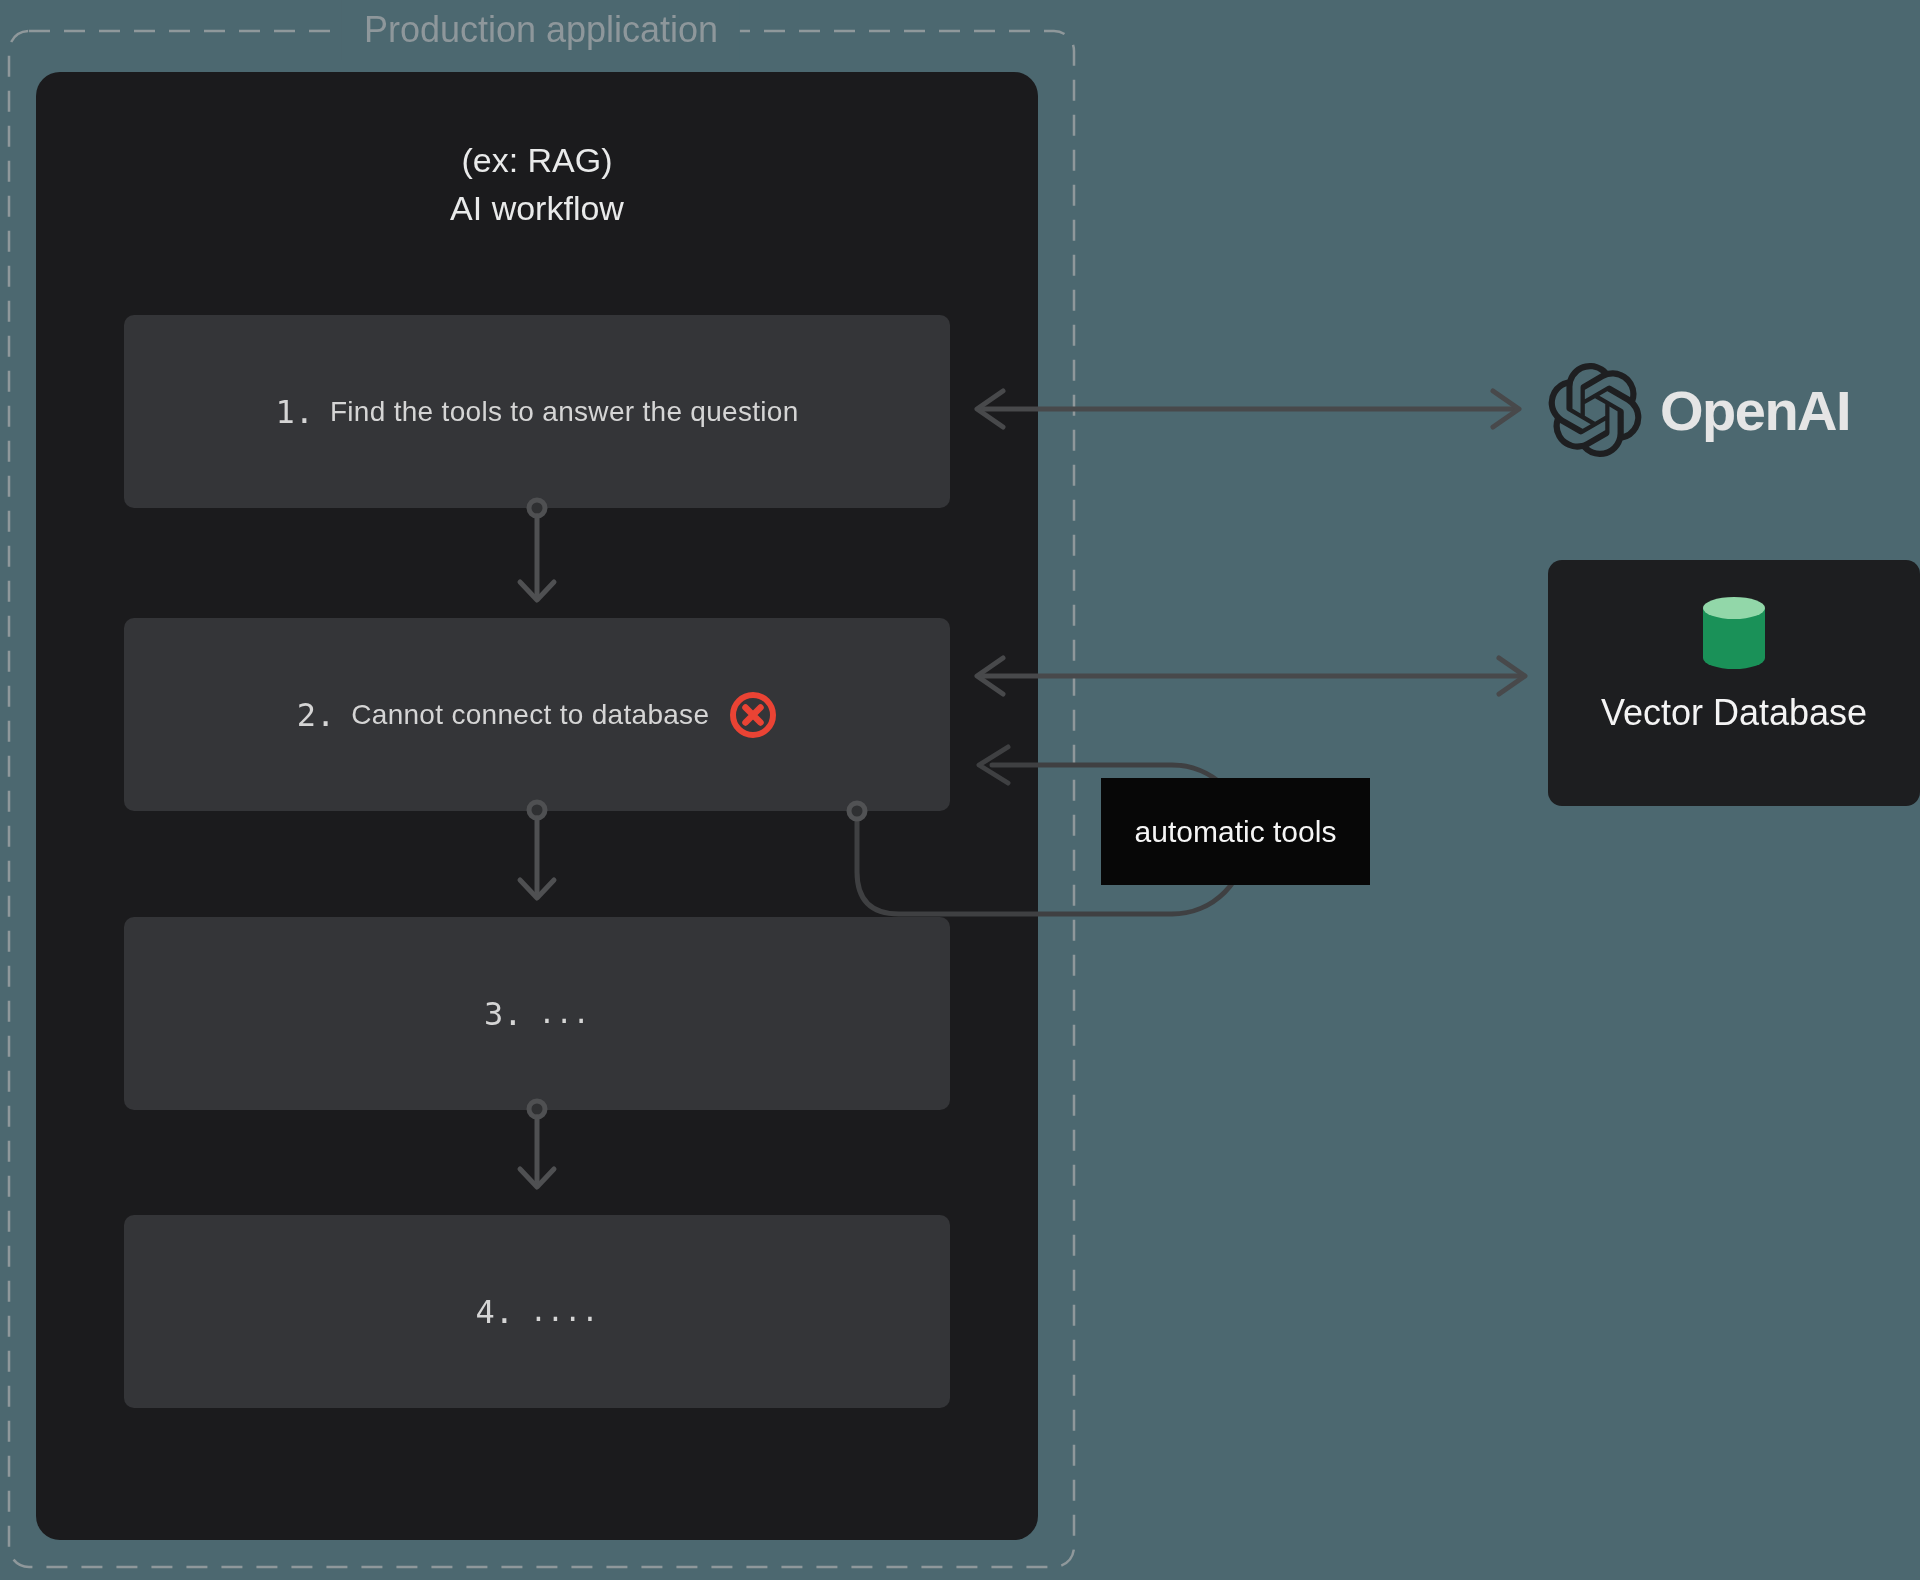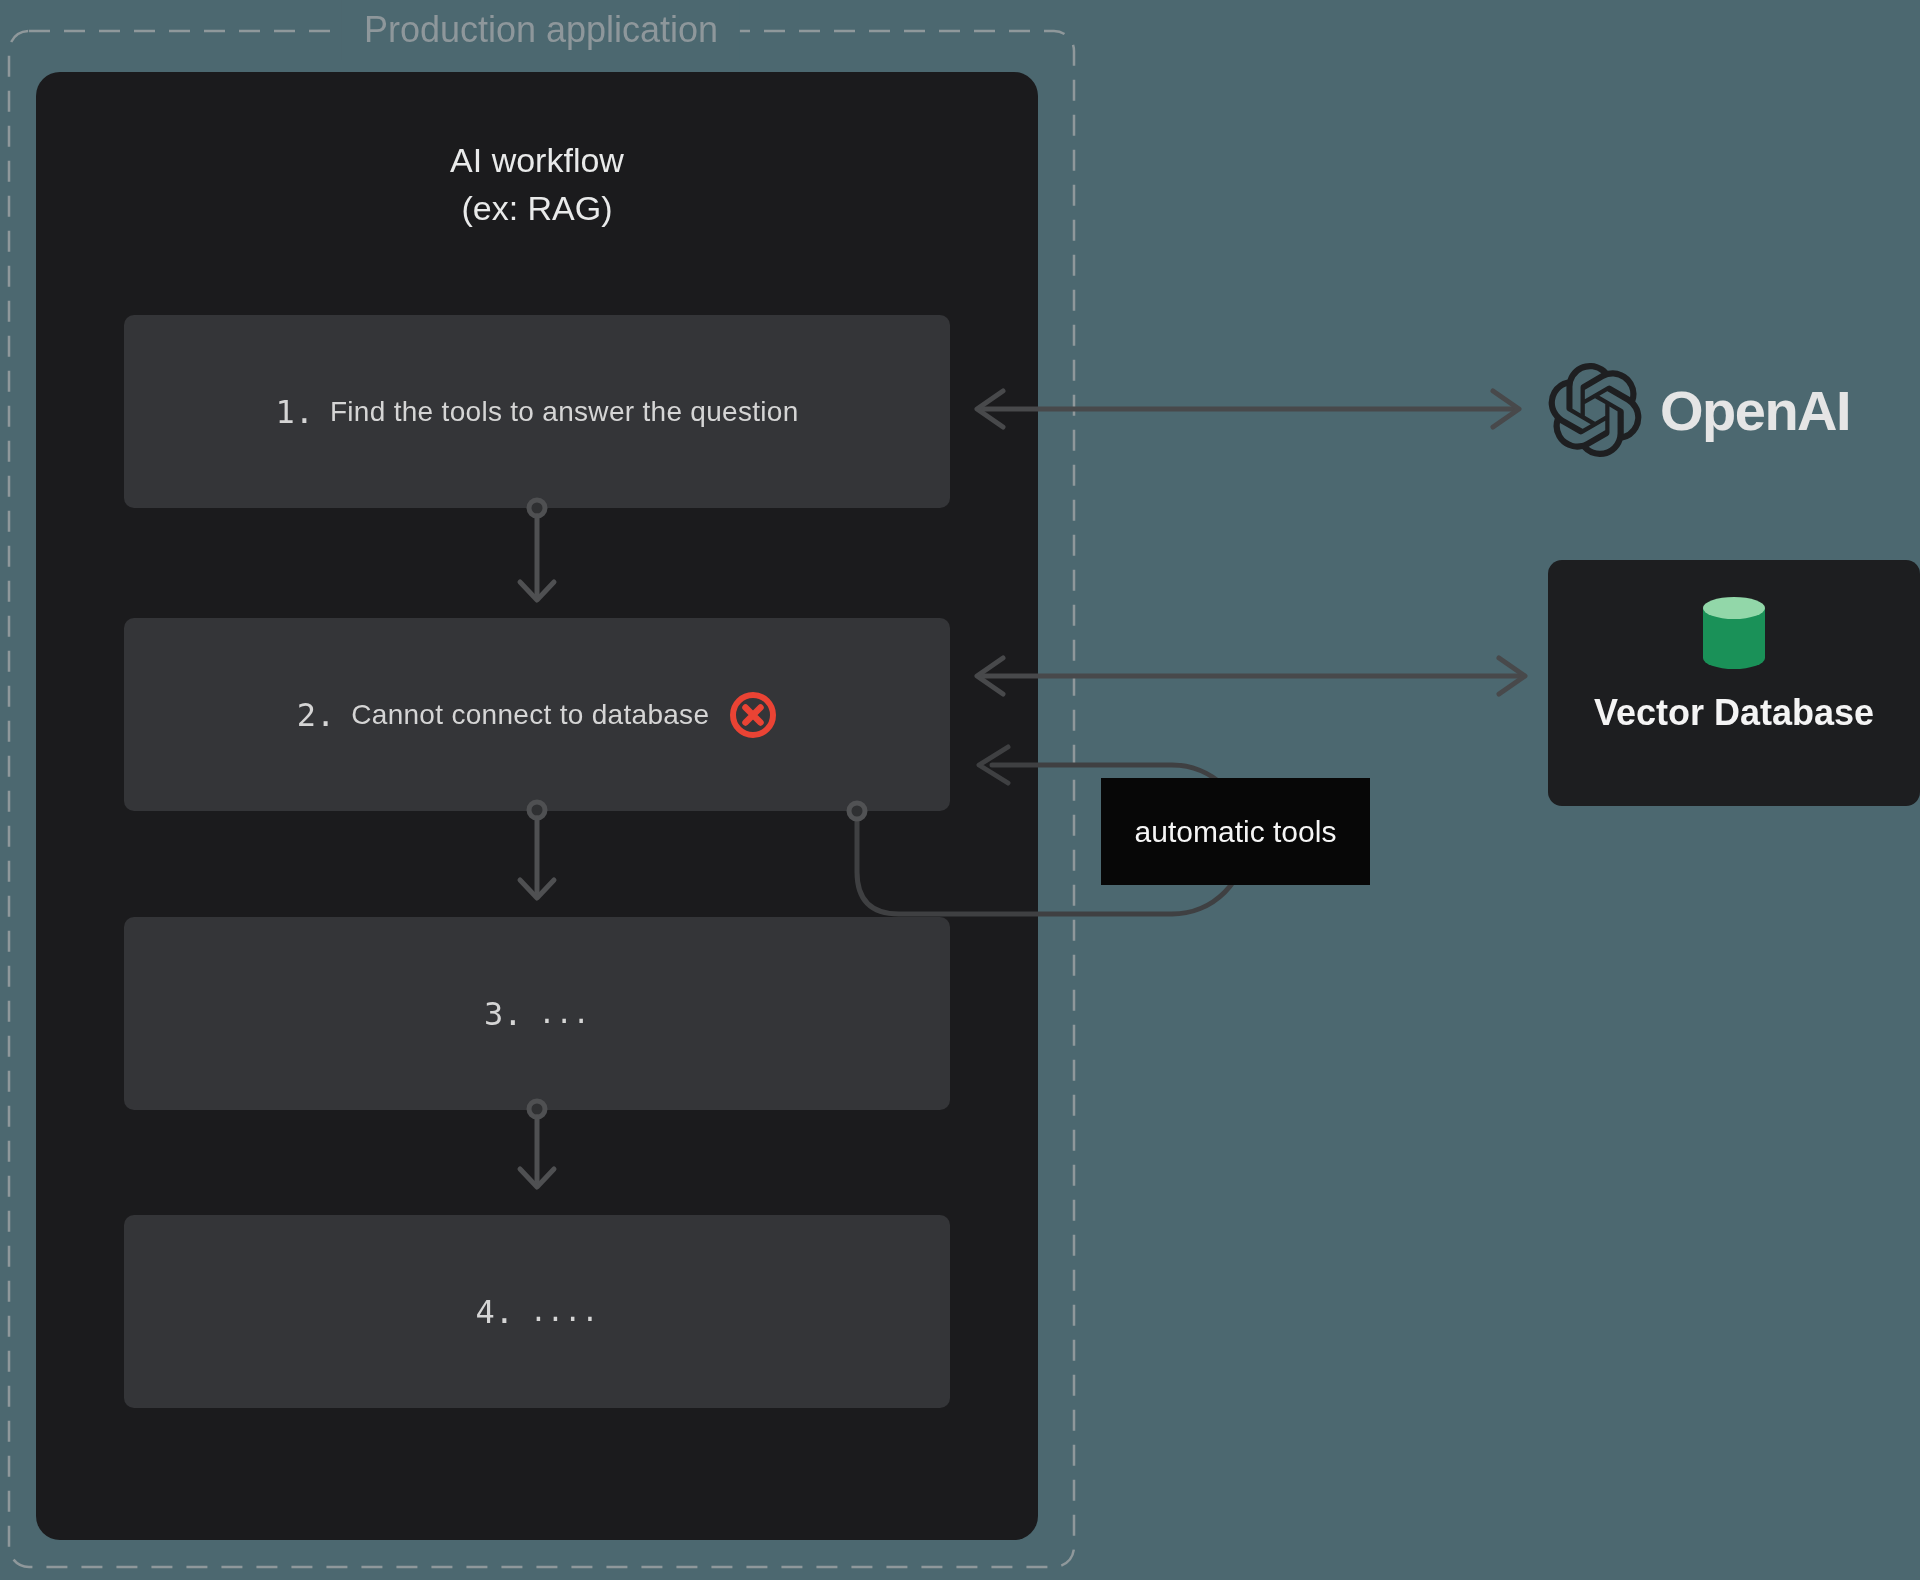--- a/index.html
+++ b/index.html
@@ -50,31 +50,31 @@
   .openai-name{
     color:#e5e5e5;font-size:56px;font-weight:700;letter-spacing:-1.5px;
   }
   
   .vector-db{
     position:absolute;left:1548px;top:560px;width:372px;height:246px;
     background:#1d1e20;border-radius:14px;
     display:flex;flex-direction:column;align-items:center;
   }
   .vdb-icon{margin-top:36px;display:block;}
-  .vdb-name{color:#f4f4f4;font-size:36px;margin-top:22px;font-weight:bold;}
+  .vdb-name{color:#f4f4f4;font-size:36px;margin-top:22px;}
 </style>
 </head>
 <body>
 
 <div class="canvas">
 
   <div class="app-panel">
     <div class="wf-title">
+      <div>(ex: RAG)</div>
       <div>AI workflow</div>
-      <div>(ex: RAG)</div>
     </div>
 
     <div class="step" style="top:243px;">
       <span class="step-num">1.</span>
       <span class="step-text">Find the tools to answer the question</span>
     </div>
 
     <div class="step" style="top:546px;">
       <span class="step-num">2.</span>
       <span class="step-text">Cannot connect to database</span>

